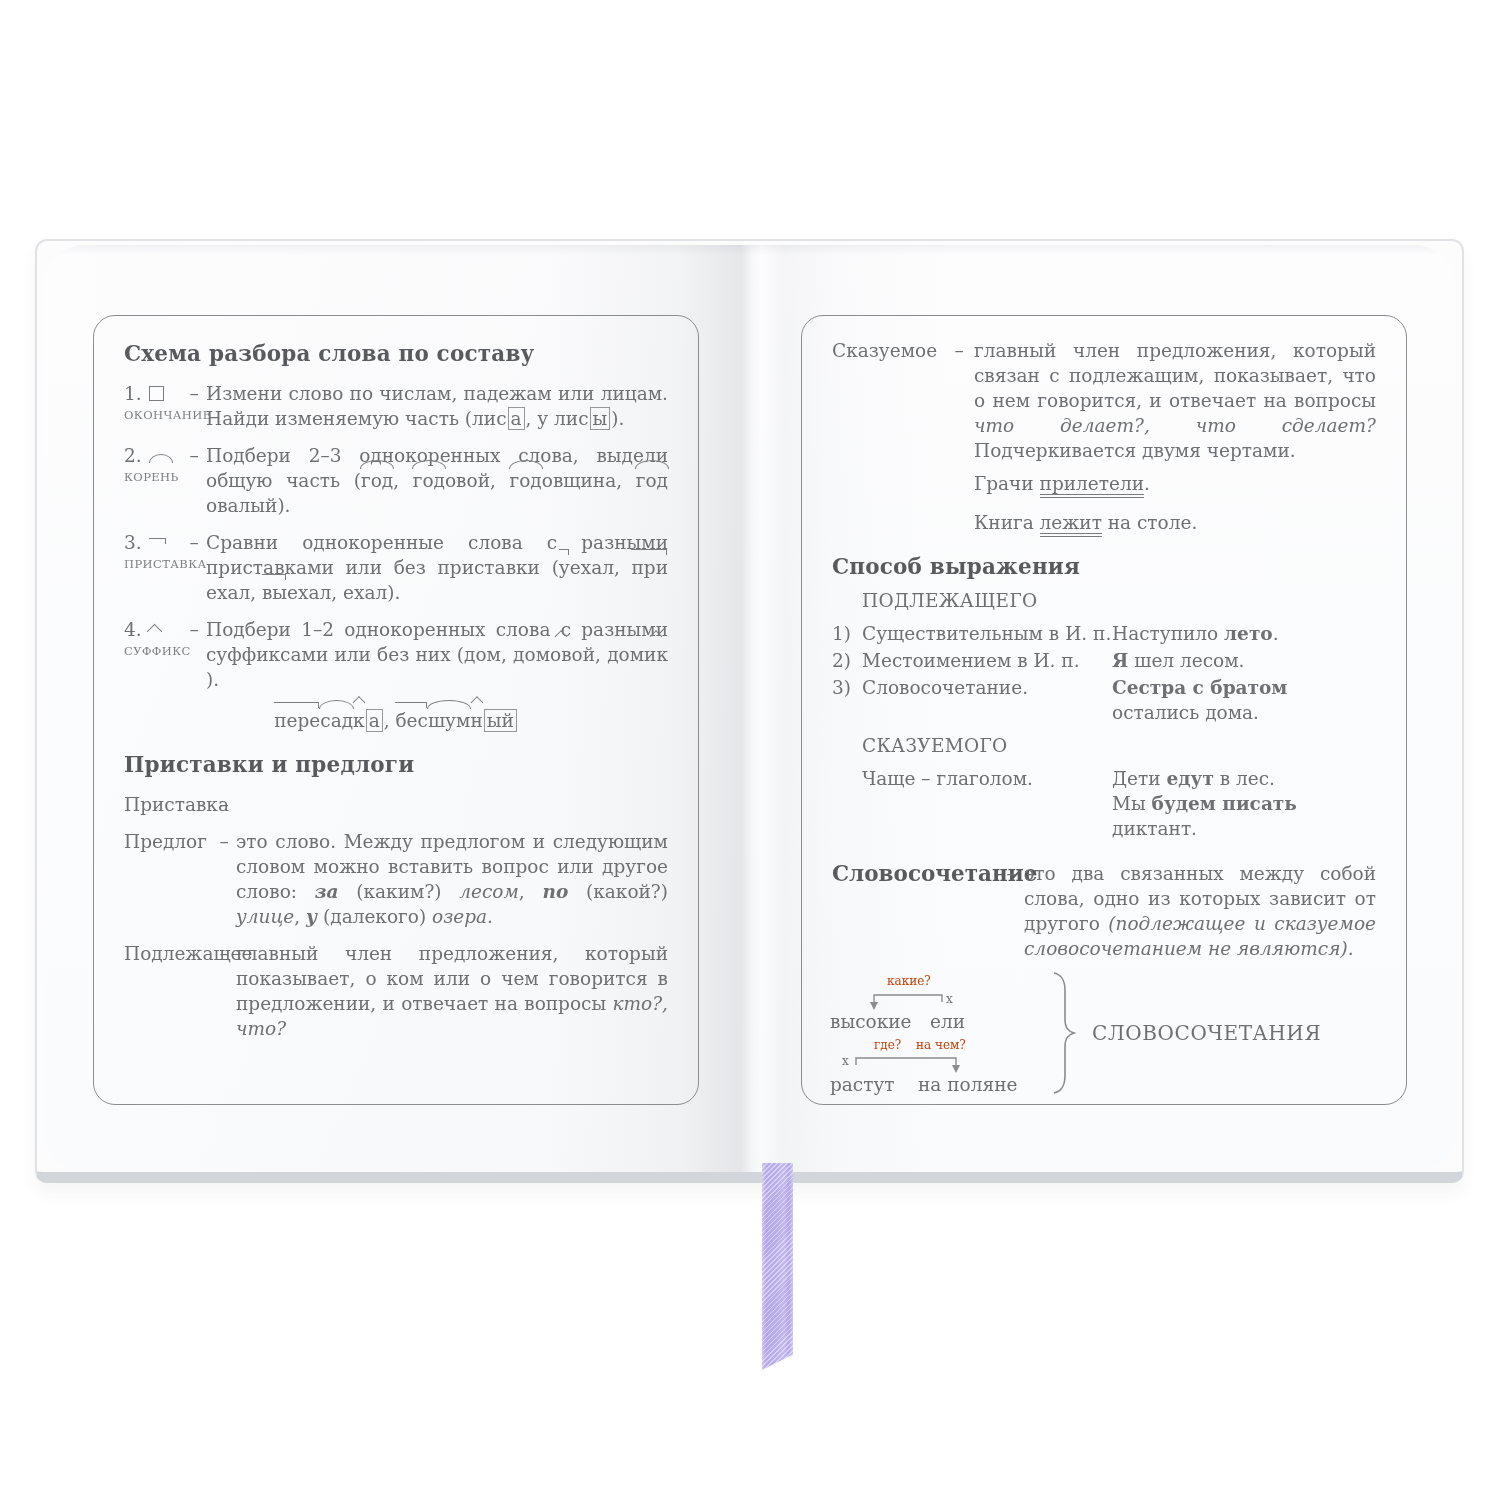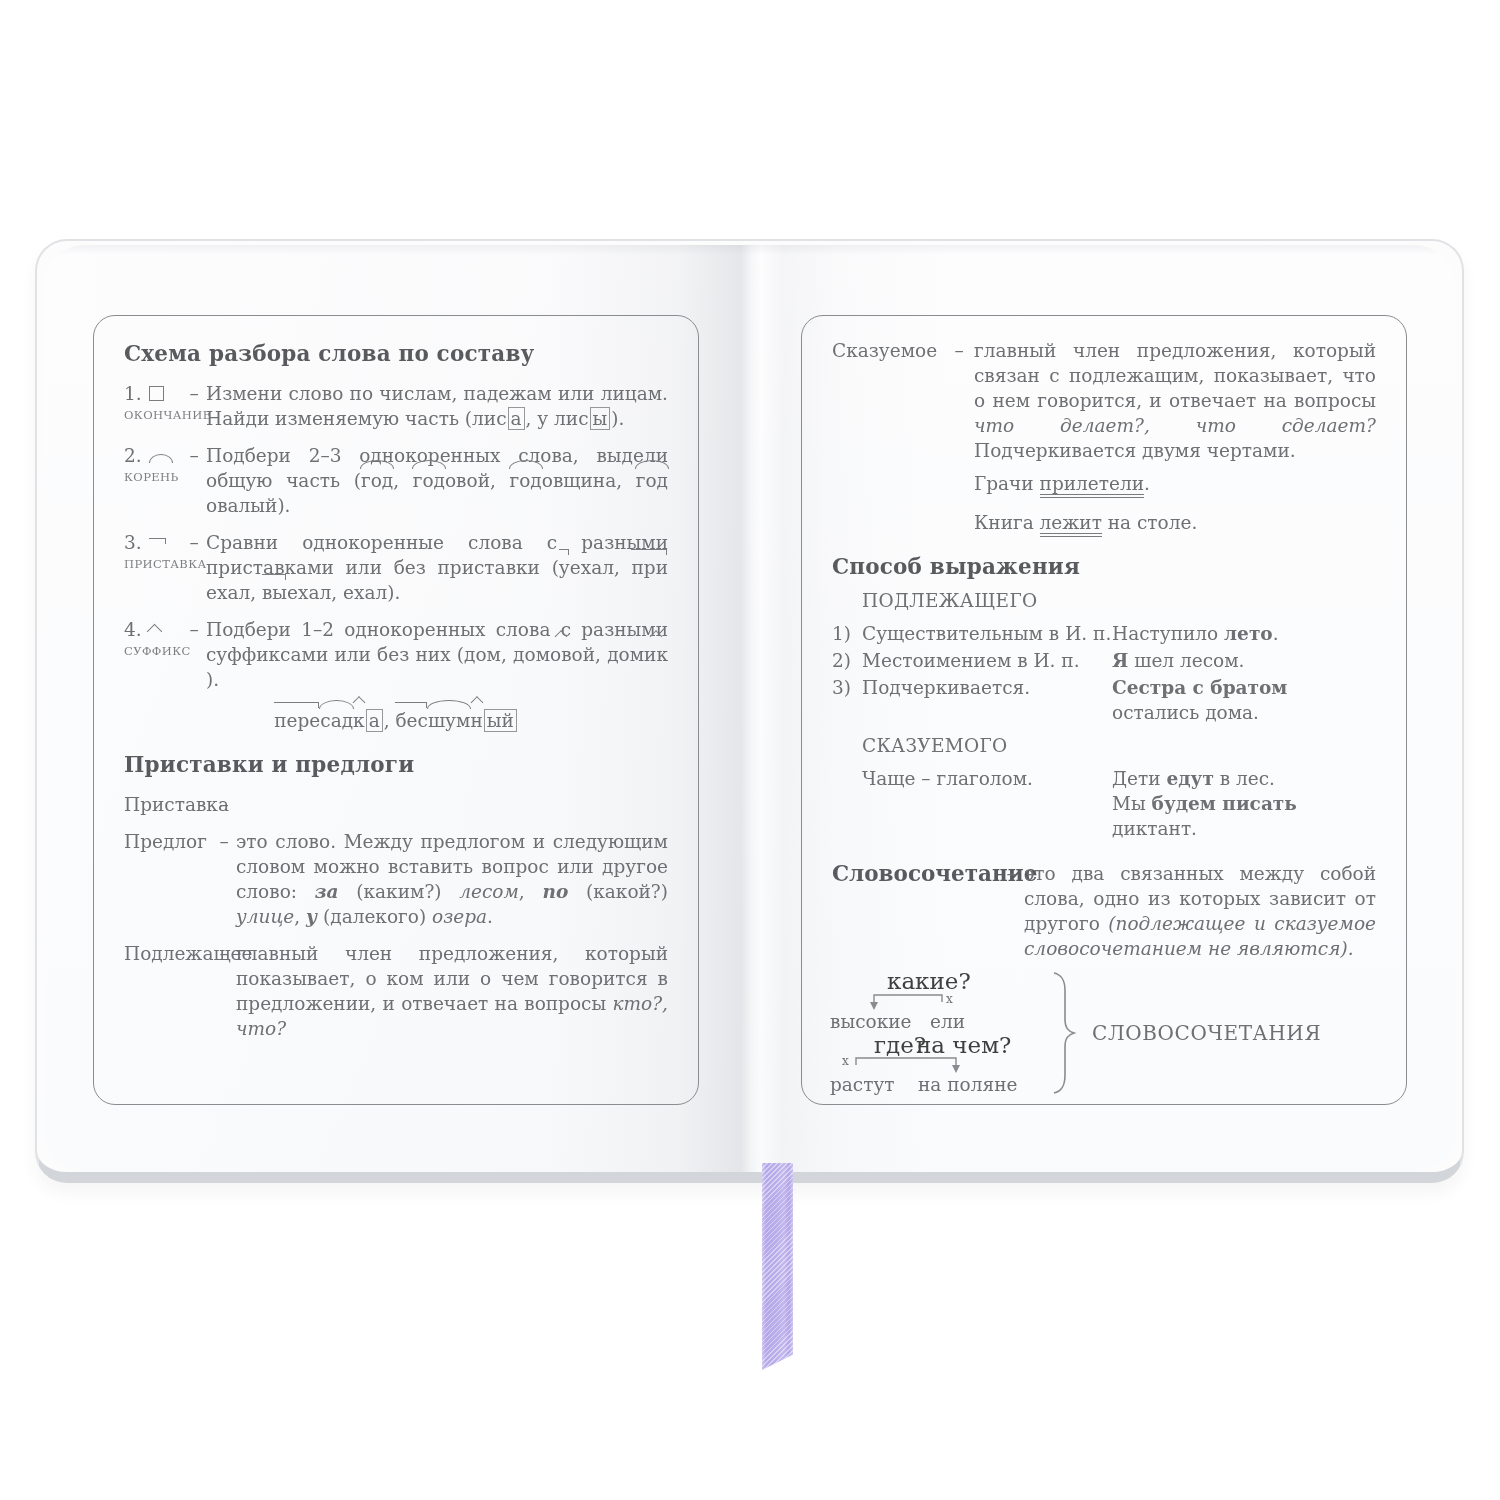--- a/index.html
+++ b/index.html
@@ -2,21 +2,21 @@
 <html><head>
 <meta charset="utf-8">
 <style>
   html,body{margin:0;padding:0;}
   body{width:1500px;height:1500px;background:#ffffff;font-family:"DejaVu Serif",serif;}
   .stage{position:relative;width:1500px;height:1500px;background:#ffffff;overflow:hidden;}
 
   
   .book{position:absolute;left:35px;top:239px;width:1429px;height:944px;box-sizing:border-box;
         background:#fcfcfd;border:2px solid #e0e2e5;border-bottom:11px solid #d2d5d9;
-        border-radius:32px;box-shadow:0 10px 16px rgba(50,55,70,.05);}
+        border-radius:12px;box-shadow:0 10px 16px rgba(50,55,70,.05);}
   .pages{position:absolute;left:6px;top:4px;right:6px;bottom:0px;border-radius:42px;
          background:linear-gradient(#fdfdfe,#fafbfc);overflow:hidden;}
   .pages:before{content:"";position:absolute;left:0;top:0;right:0;height:10px;
          background:linear-gradient(rgba(90,95,110,.07),rgba(90,95,110,0));}
   .gutter{position:absolute;top:0;bottom:0;left:0;right:0;pointer-events:none;
          background:linear-gradient(to right,
            rgba(110,115,128,0) 0%, rgba(110,115,128,.02) 36%, rgba(110,115,128,.07) 45%,
            rgba(110,115,128,.16) 49.4%, rgba(110,115,128,.05) 50.1%, rgba(255,255,255,0) 50.8%,
            rgba(110,115,128,.06) 52.4%, rgba(110,115,128,.025) 56%, rgba(110,115,128,0) 64%);}
 
@@ -66,21 +66,21 @@
   .exline-r{margin:8px 0 0 142px;}
   .u2{border-bottom:4px double #7a7b7e;}
 
   
   .subhead{margin:8px 0 8px 30px;letter-spacing:.3px;}
   .exp-row{display:grid;grid-template-columns:30px 250px 1fr;margin-bottom:2px;}
   .exl{display:block;}
 
   
   .diagram{position:relative;height:128px;margin:8px 0 2px -2px;font-size:18.5px;}
-  .diagram .dq{position:absolute;font-size:23px;color:#404040;}
+  .diagram .dq{position:absolute;font-size:12px;color:#c2410c;}
   .diagram .dw{position:absolute;}
   .diagram .dx{position:absolute;font-size:12px;color:#717275;}
   .diagram svg{position:absolute;left:0;top:0;}
   .brace-label{position:absolute;left:262px;top:52px;font-size:20px;letter-spacing:.6px;}
 
   
   .ribbon{position:absolute;left:762px;top:1163px;width:31px;height:207px;
       background:
         repeating-linear-gradient(135deg, rgba(255,255,255,.45) 0 1px, rgba(255,255,255,0) 1px 3.5px),
         linear-gradient(to right,#cfc5f1 0,#b5a8e8 4px,#baaeea 15px,#c3b9ee 22px,#b2a5e6 27px,#cdc4f1 31px);
@@ -190,21 +190,21 @@
         <span>Существительным в И. п.</span>
         <span><span>Наступило </span><b>лето</b><span>.</span></span>
       </div>
       <div class="exp-row">
         <span>2)</span>
         <span>Местоимением в И. п.</span>
         <span><span></span><b>Я</b><span> шел лесом.</span></span>
       </div>
       <div class="exp-row">
         <span>3)</span>
-        <span>Подчеркивается.</span>
+        <span>Словосочетание.</span>
         <span><span></span><b>Сестра с братом</b><span> остались дома.</span></span>
       </div>
 
       <div class="subhead">СКАЗУЕМОГО</div>
 
       <div class="exp-row">
         <span></span>
         <span>Чаще – глаголом.</span>
         <span>
           <span class="exl"><span>Дети </span><b>едут</b><span> в лес.</span></span>

